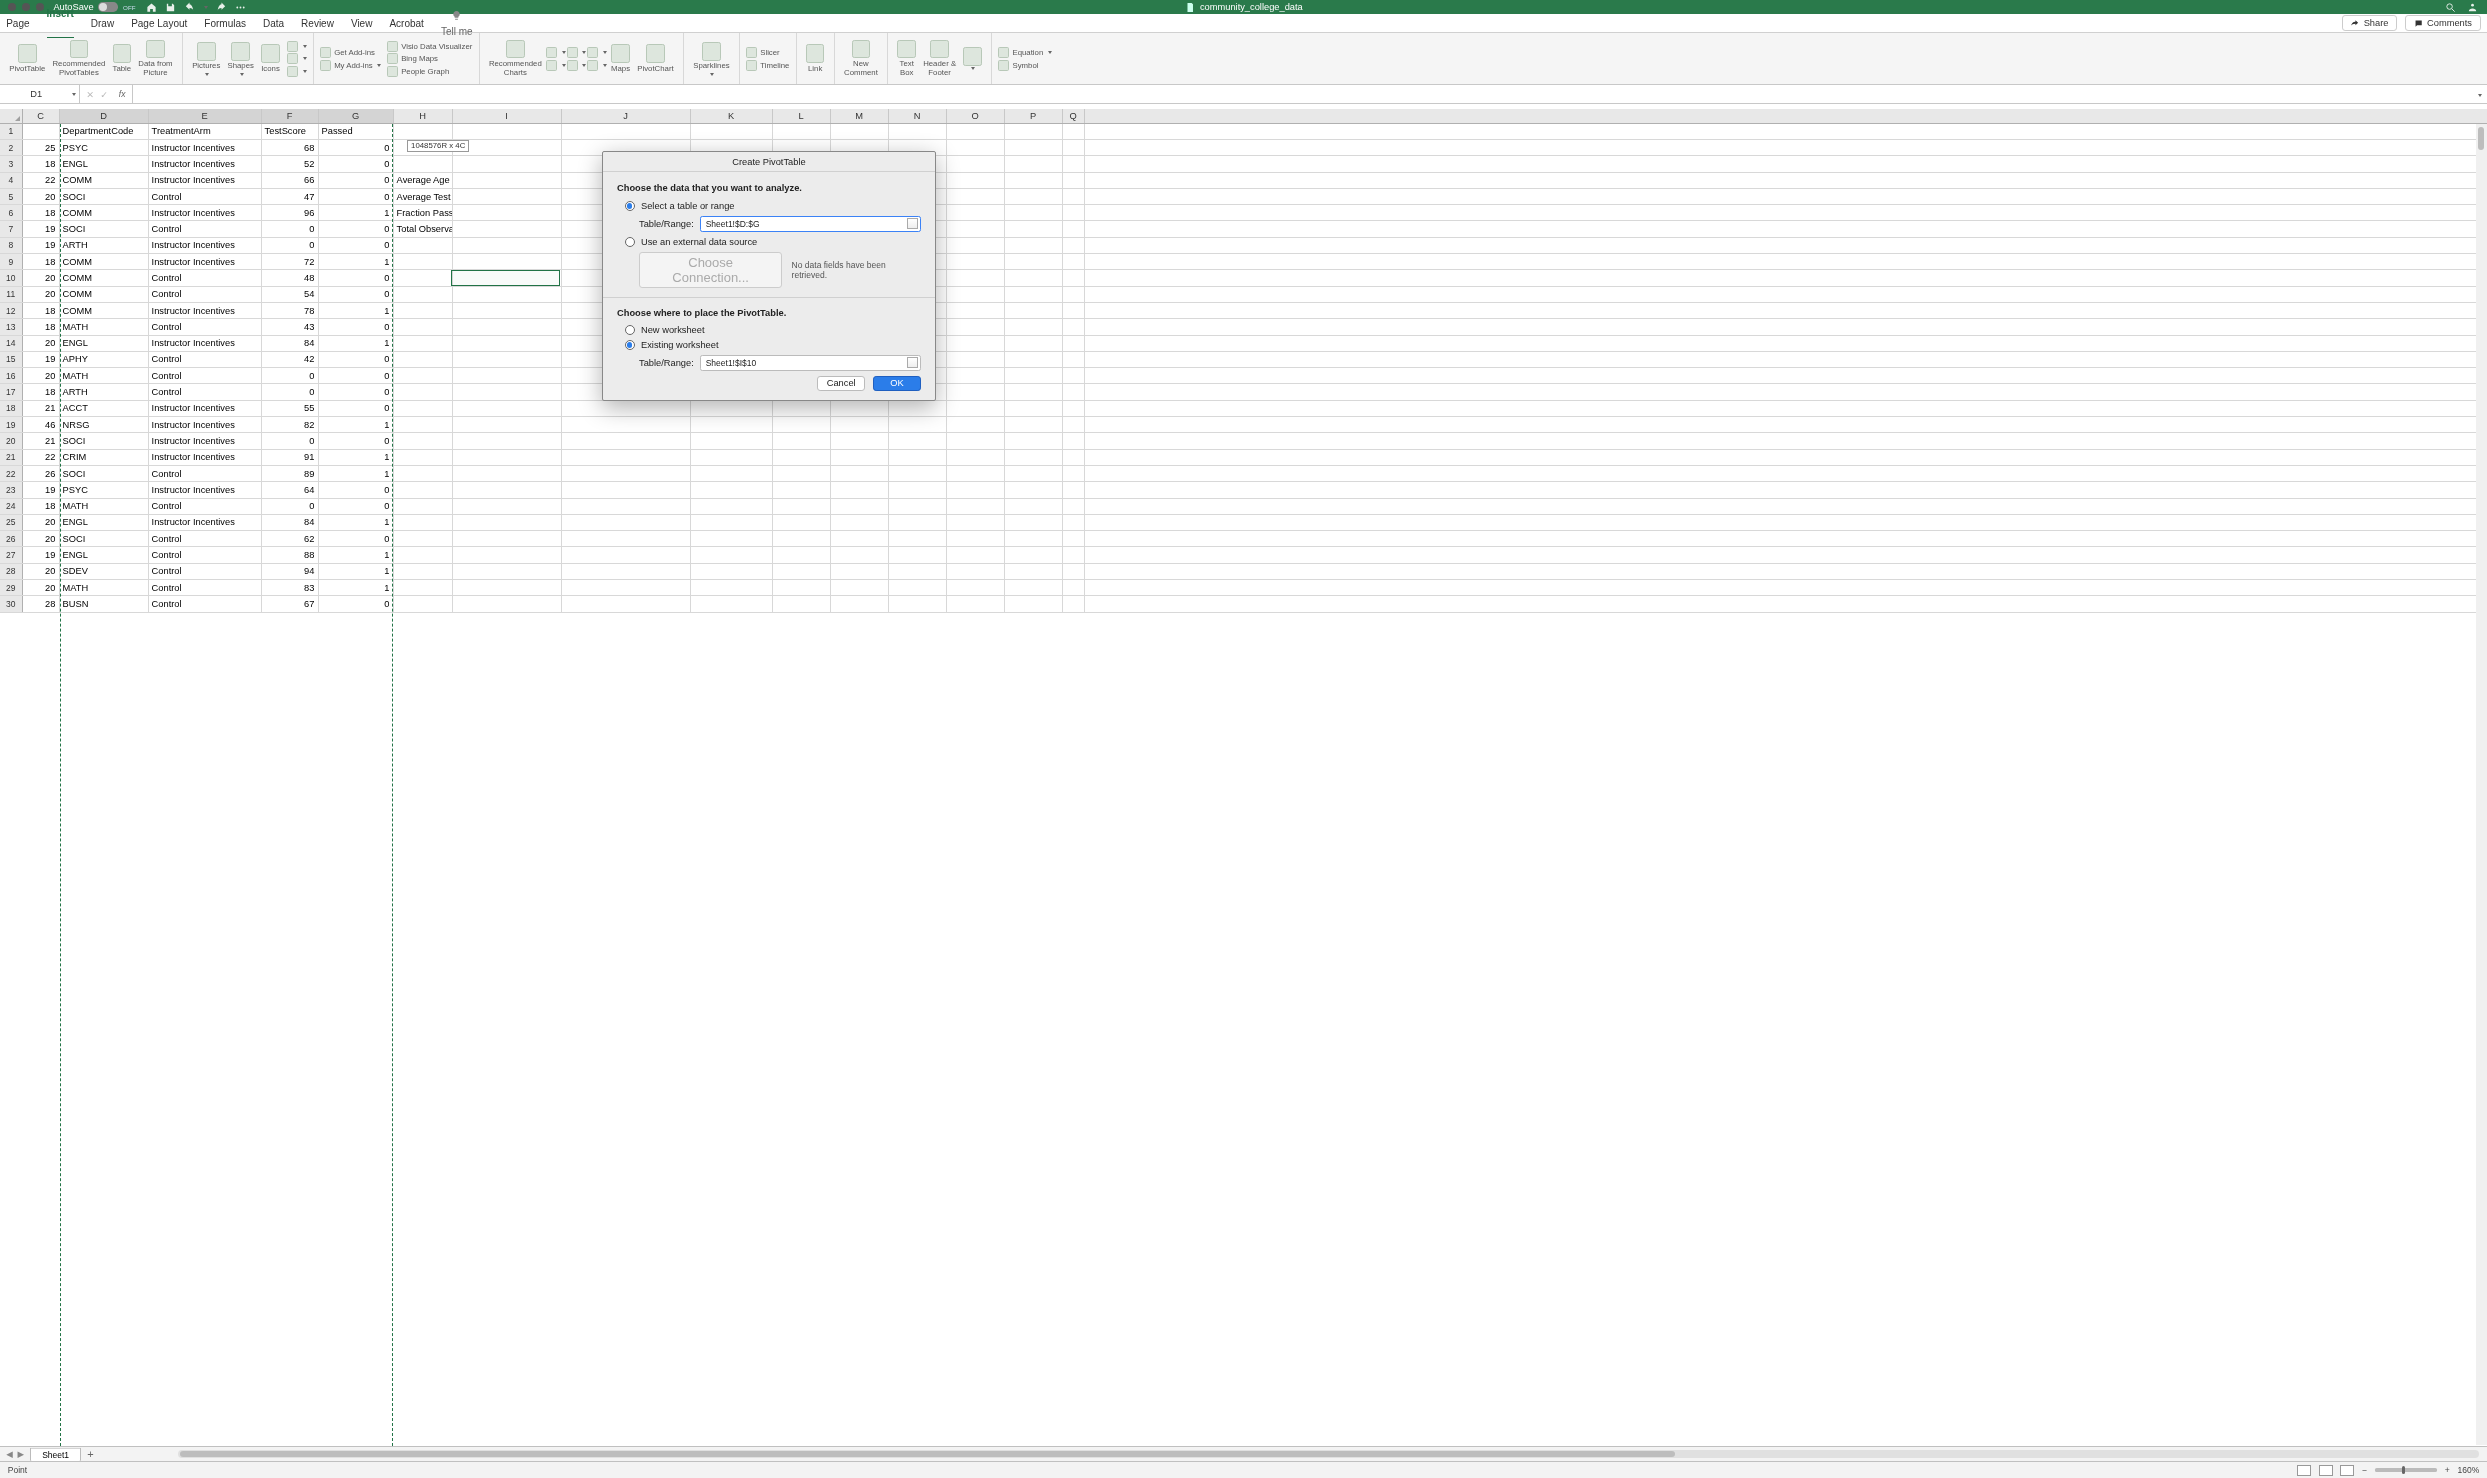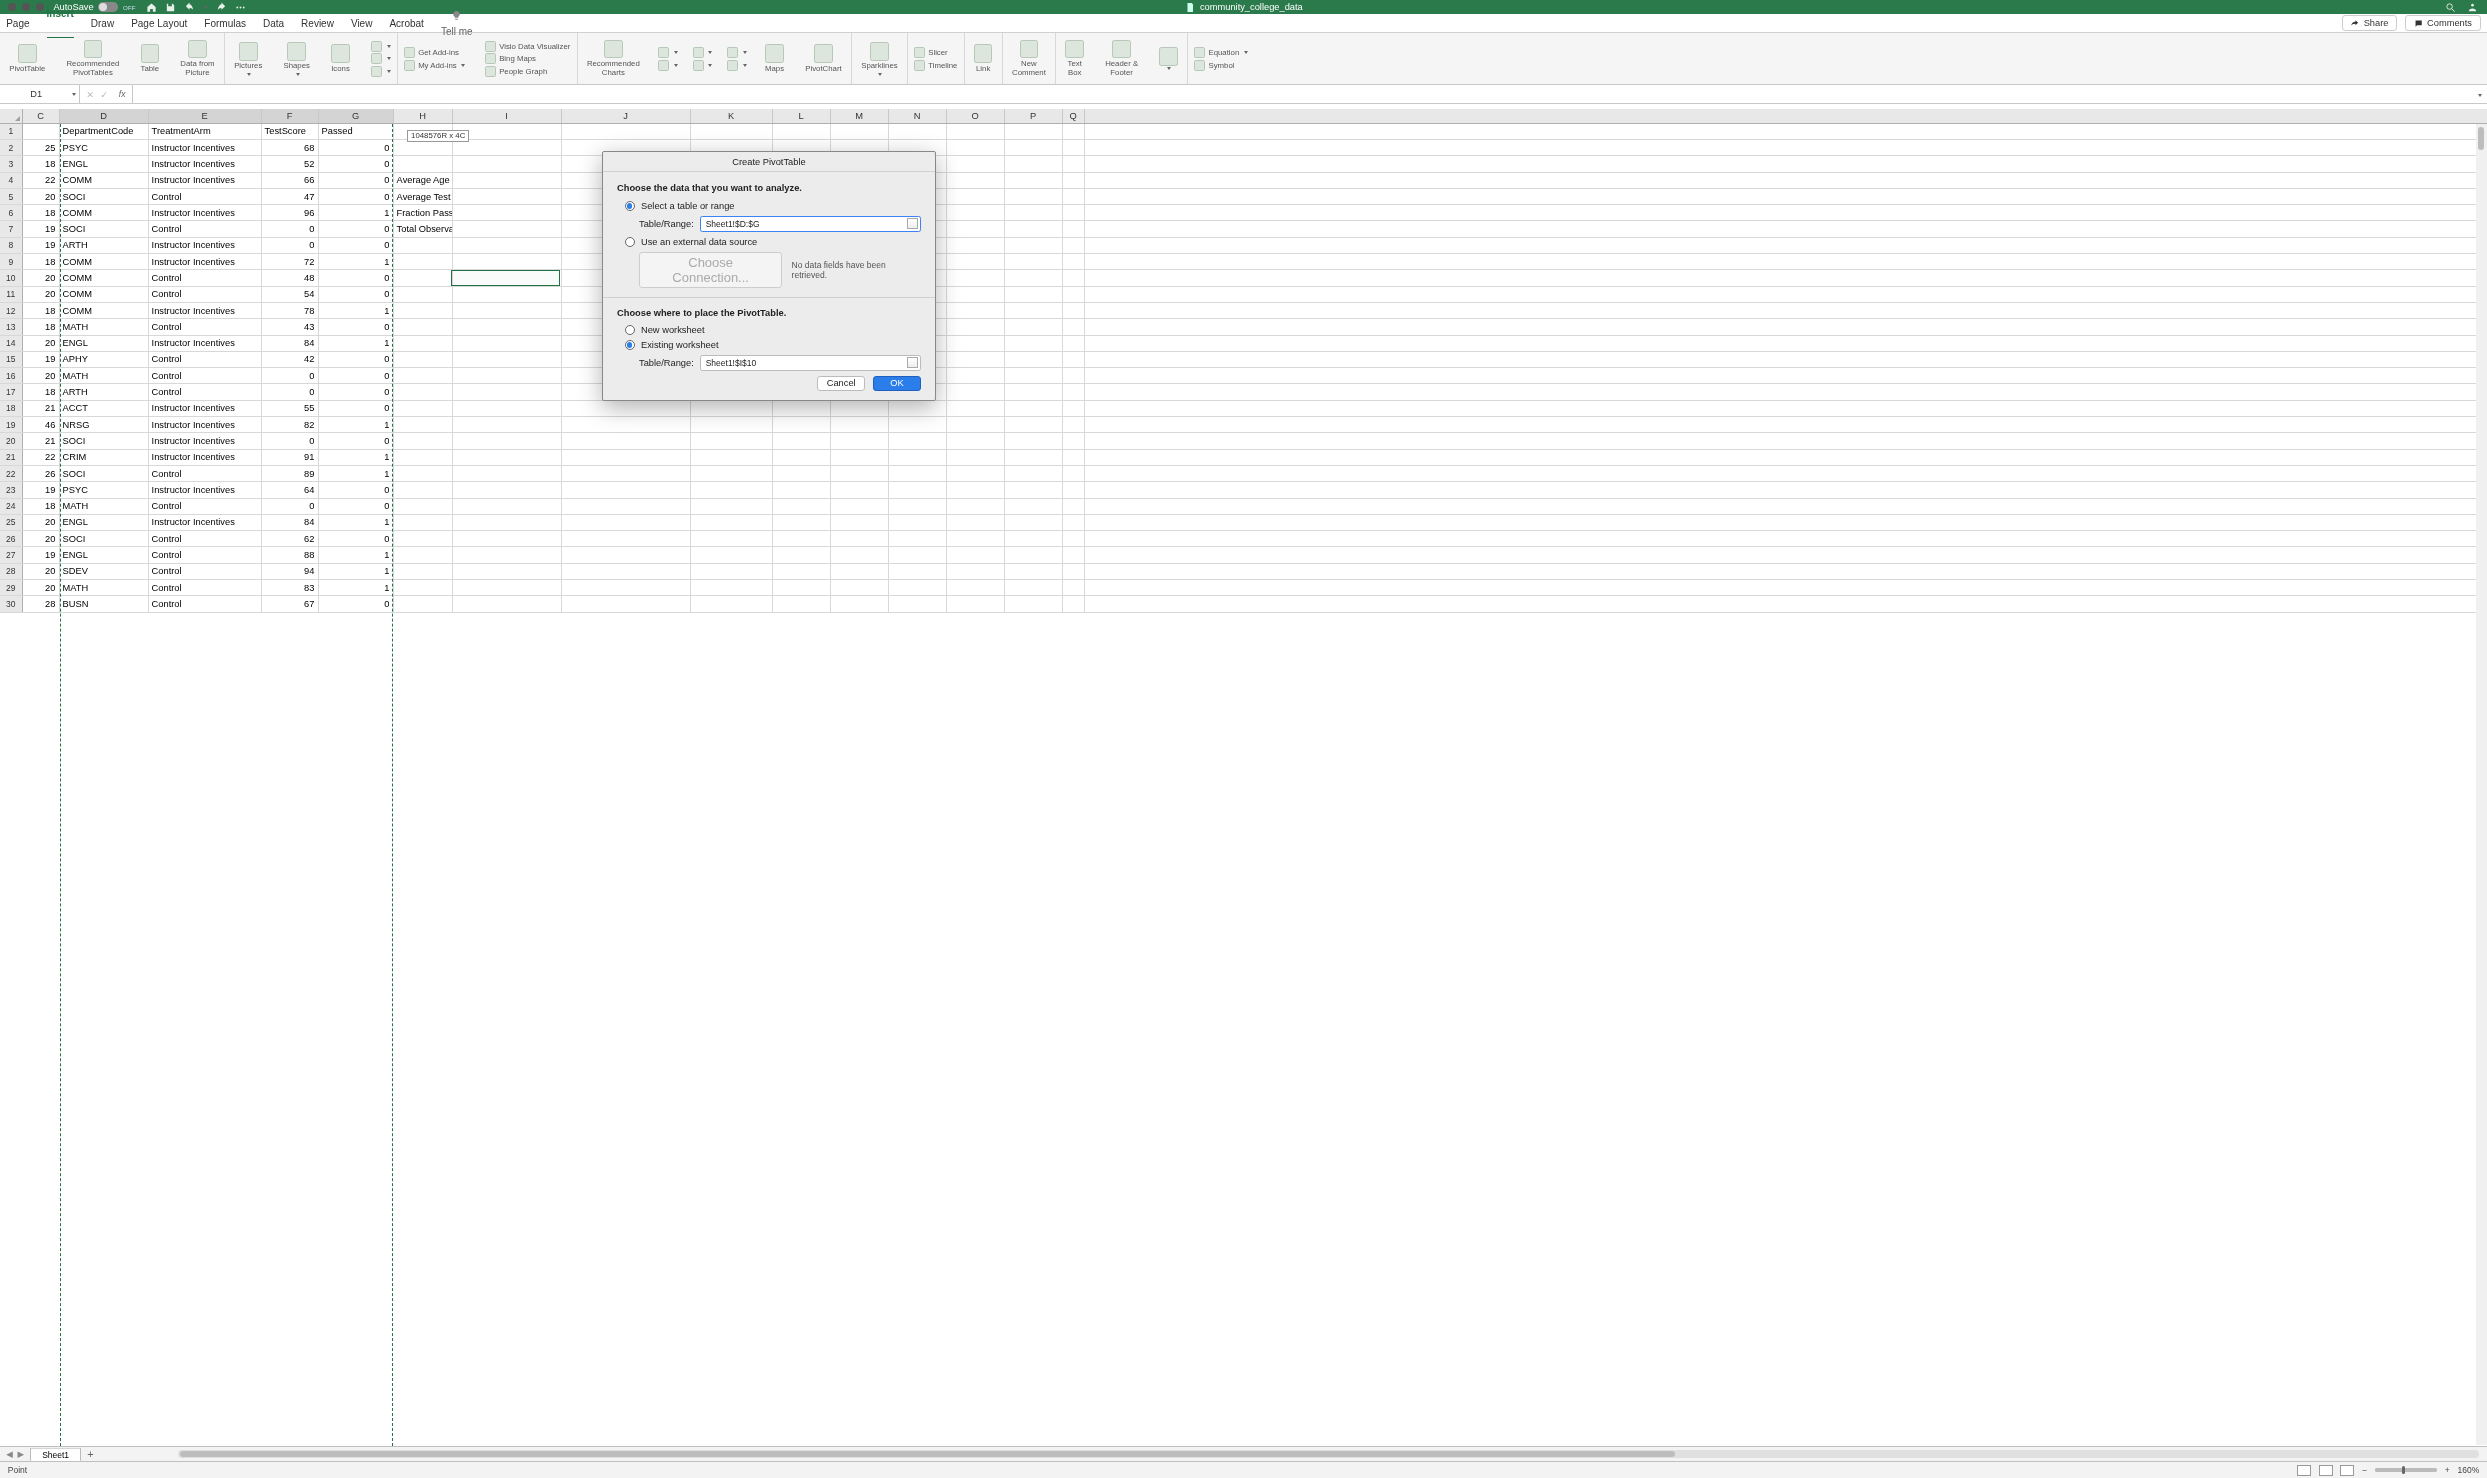--- a/index.html
+++ b/index.html
@@ -20,21 +20,21 @@
 
 .ribtabs { height: 19.4px; background:#fff; border-bottom:0.8px solid #d0d0d0; display:flex; align-items:center; padding-left:6.2px; gap:17px; font-size:10px; color:#333; position:relative;}
 .ribtabs .tab { cursor:pointer; }
 .ribtabs .active { color:#217346; font-weight:600; border-bottom:1.6px solid #217346; padding-bottom:18px; }
 .tellme { display:flex; align-items:center; gap:4.7px; color:#666;flex-direction:column; }
 .rt-right { position:absolute; right:6.2px; display:flex; gap:7.8px; }
 .rt-btn { border:0.8px solid #ccc; border-radius:3.1px; padding:2.3px 7.8px; font-size:9.3px; display:flex; align-items:center; gap:3.9px; color:#333;}
 
 
 .ribbon { height: 52px; background:#f5f5f5; border-bottom:0.8px solid #c8c8c8; display:flex; align-items:stretch; font-size:7.8px; color:#555; }
-.rgroup { display:flex; align-items:center; padding:3.1px 6.2px; border-right:0.8px solid #d8d8d8; gap:15px; }
+.rgroup { display:flex; align-items:center; padding:3.1px 6.2px; border-right:0.8px solid #d8d8d8; gap:1px; }
 .rbtn { display:flex; flex-direction:column; align-items:center; justify-content:center; gap:1.6px; padding:1.6px 3.1px; text-align:center; line-height:1.15; }
 .rbtn .ic { width:18.6px; height:18.6px; background:#dde6dd; border:0.8px solid #b8c8b8; border-radius:2.3px; }
 .rstack { display:flex; flex-direction:column; gap:1.6px; }
 .ritem { display:flex; align-items:center; gap:3.1px; font-size:7.8px; color:#555; }
 .ritem .ic { width:11px; height:11px; background:#dde6dd; border:0.8px solid #b8c8b8; border-radius:1.6px; }
 .tri { width:0;height:0;border-left:2.3px solid transparent;border-right:2.3px solid transparent;border-top:3.1px solid #666; display:inline-block; margin-left:1.6px;}
 
 
 .fbar { height:18.6px; background:#fff; border-bottom:0.8px solid #c8c8c8; display:flex; align-items:center; font-size:9.3px; }
 .namebox { width:56px; height:100%; border-right:0.8px solid #c8c8c8; display:flex; align-items:center; padding-left:6.2px; color:#333; position:relative;margin-left:24px;}
@@ -951,21 +951,21 @@
         <div class="cell cN"></div>
         <div class="cell cO"></div>
         <div class="cell cP"></div>
         <div class="cell cQ"></div>
       </div>
       <div style="position: absolute; top: 0px; bottom: 0px; left: 60px; width: 333px; pointer-events: none;">
         <div style="position:absolute;top:0;bottom:0;left:0;border-left:1.2px dashed #217346"></div>
 <div style="position:absolute;top:0;bottom:0;right:0;border-right:1.2px dashed #217346"></div>
       </div>
       <div class="activecell" style="left: 451px; top: 146px; width: 109px; height: 16.3px;"></div>
-      <div class="seltip" style="left:407px;top:6px">1048576R x 4C</div>
+      <div class="seltip" style="left:407px;top:16px">1048576R x 4C</div>
     </div>
 </div>
 
 <div class="vscroll"></div>
 
 <div class="dialog">
   <div class="dlg-title">Create PivotTable</div>
   <div class="dlg-body">
     <div class="dlg-hdr">Choose the data that you want to analyze.</div>
     <div class="dlg-row">

